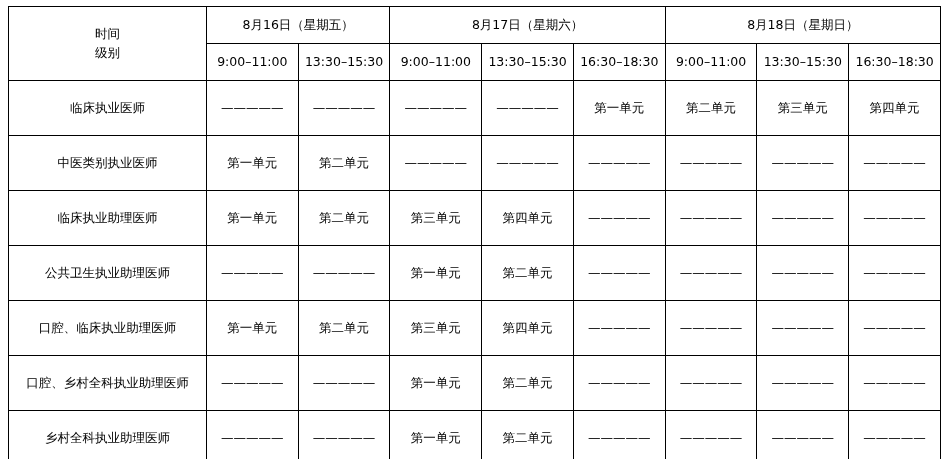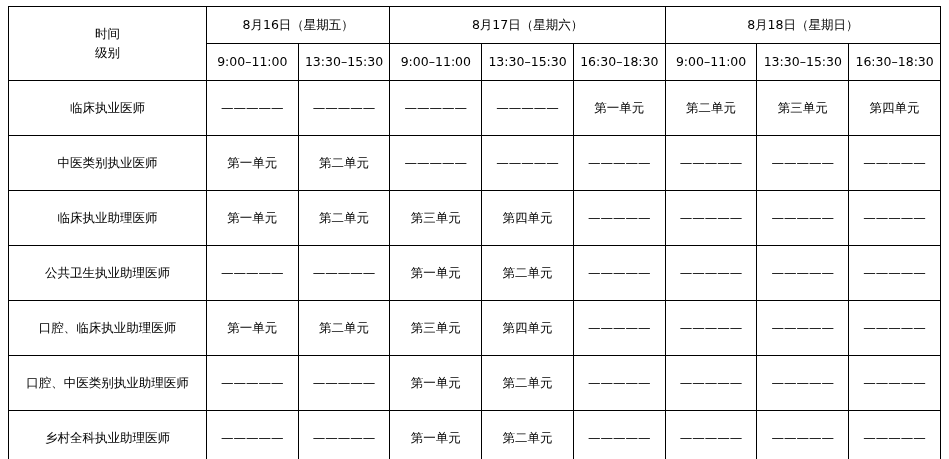--- a/index.html
+++ b/index.html
@@ -152,21 +152,21 @@
         <td>第二单元</td>
         <td>第三单元</td>
         <td>第四单元</td>
         <td class="dash">—————</td>
         <td class="dash">—————</td>
         <td class="dash">—————</td>
         <td class="dash">—————</td>
       </tr>
 
       <tr class="row-body">
-        <td class="level-cell">口腔、中医类别执业助理医师</td>
+        <td class="level-cell">口腔、乡村全科执业助理医师</td>
         <td class="dash">—————</td>
         <td class="dash">—————</td>
         <td>第一单元</td>
         <td>第二单元</td>
         <td class="dash">—————</td>
         <td class="dash">—————</td>
         <td class="dash">—————</td>
         <td class="dash">—————</td>
       </tr>
 

